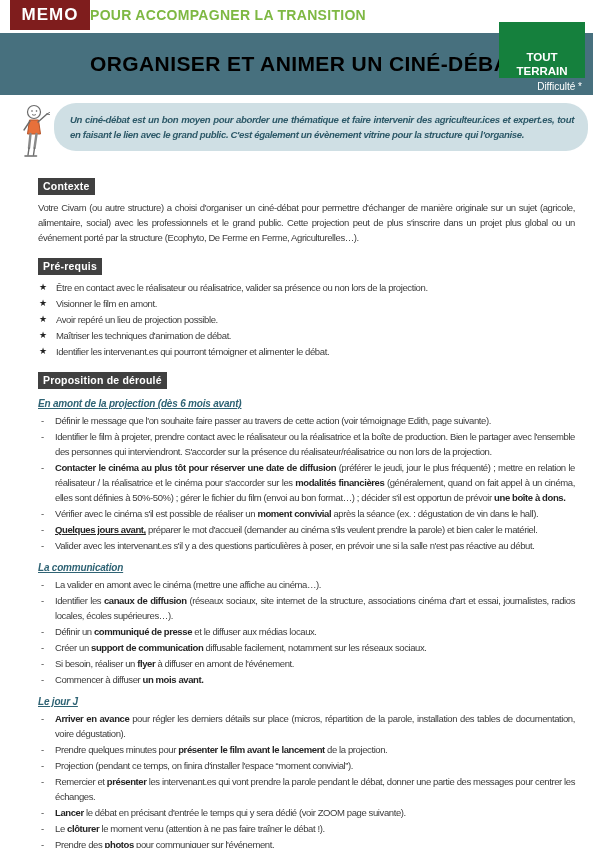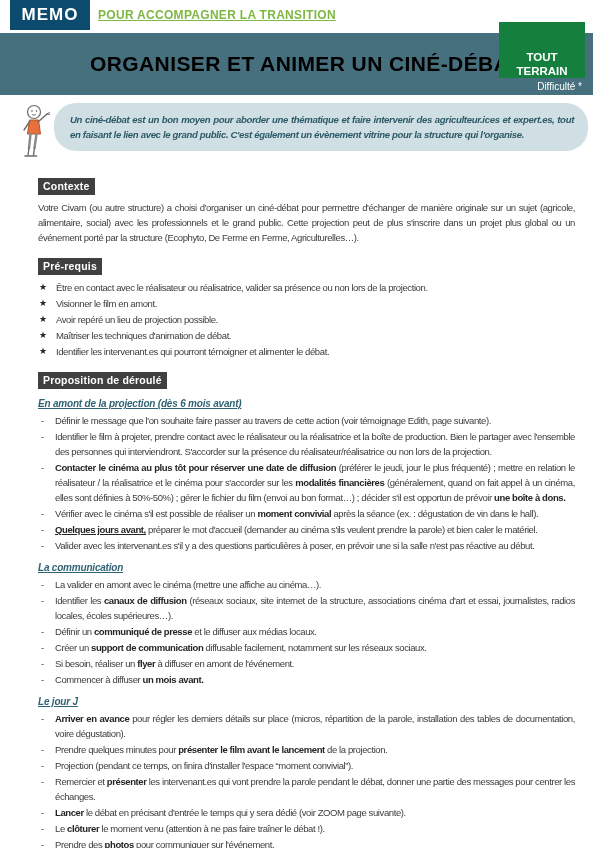--- a/index.html
+++ b/index.html
@@ -3,24 +3,24 @@
 <meta charset="utf-8">
 <style>
   * { margin:0; padding:0; box-sizing:border-box; }
   html,body { background:#ffffff; }
   body { font-family:"Liberation Sans","DejaVu Sans",sans-serif; }
   .page { position:relative; width:600px; height:848px; background:#fff; overflow:hidden; }
 
   
   .topbar { position:relative; height:30px; }
   .memo-box { position:absolute; left:10px; top:0; width:80px; height:30px;
-              background:#0c4a6e; color:#fff; font-weight:bold; font-size:17px;
+              background:#7f1d1d; color:#fff; font-weight:bold; font-size:17px;
               display:flex; align-items:center; justify-content:center; letter-spacing:1px; }
-  .tagline { position:absolute; left:98px; top:0; height:30px; line-height:30px;
-             color:#7eb843; font-weight:bold; font-size:12px; letter-spacing:0.3px;text-decoration:underline; }
+  .tagline { position:absolute; left:90px; top:0; height:30px; line-height:30px;
+             color:#7eb843; font-weight:bold; font-size:14px; letter-spacing:0.3px; }
 
   
   .title-band { position:relative; margin-top:3px; width:593px; height:62px; background:#47707e; }
   .title-band h1 { position:absolute; left:90px; top:50%; transform:translateY(-50%);
                    color:#000000; font-size:21px; font-weight:bold; letter-spacing:0.4px; white-space:nowrap; }
   .badge { position:absolute; top:-11px; right:8px; width:86px; height:56px; background:#15803d;
            color:#fff; font-weight:bold; font-size:11.5px; line-height:14px; text-align:center;
            display:flex; align-items:flex-end; justify-content:center; }
   .badge span { display:inline-block; width:58px; }
   .difficulty { position:absolute; right:11px; bottom:3px; color:#fff; font-size:10px; }

